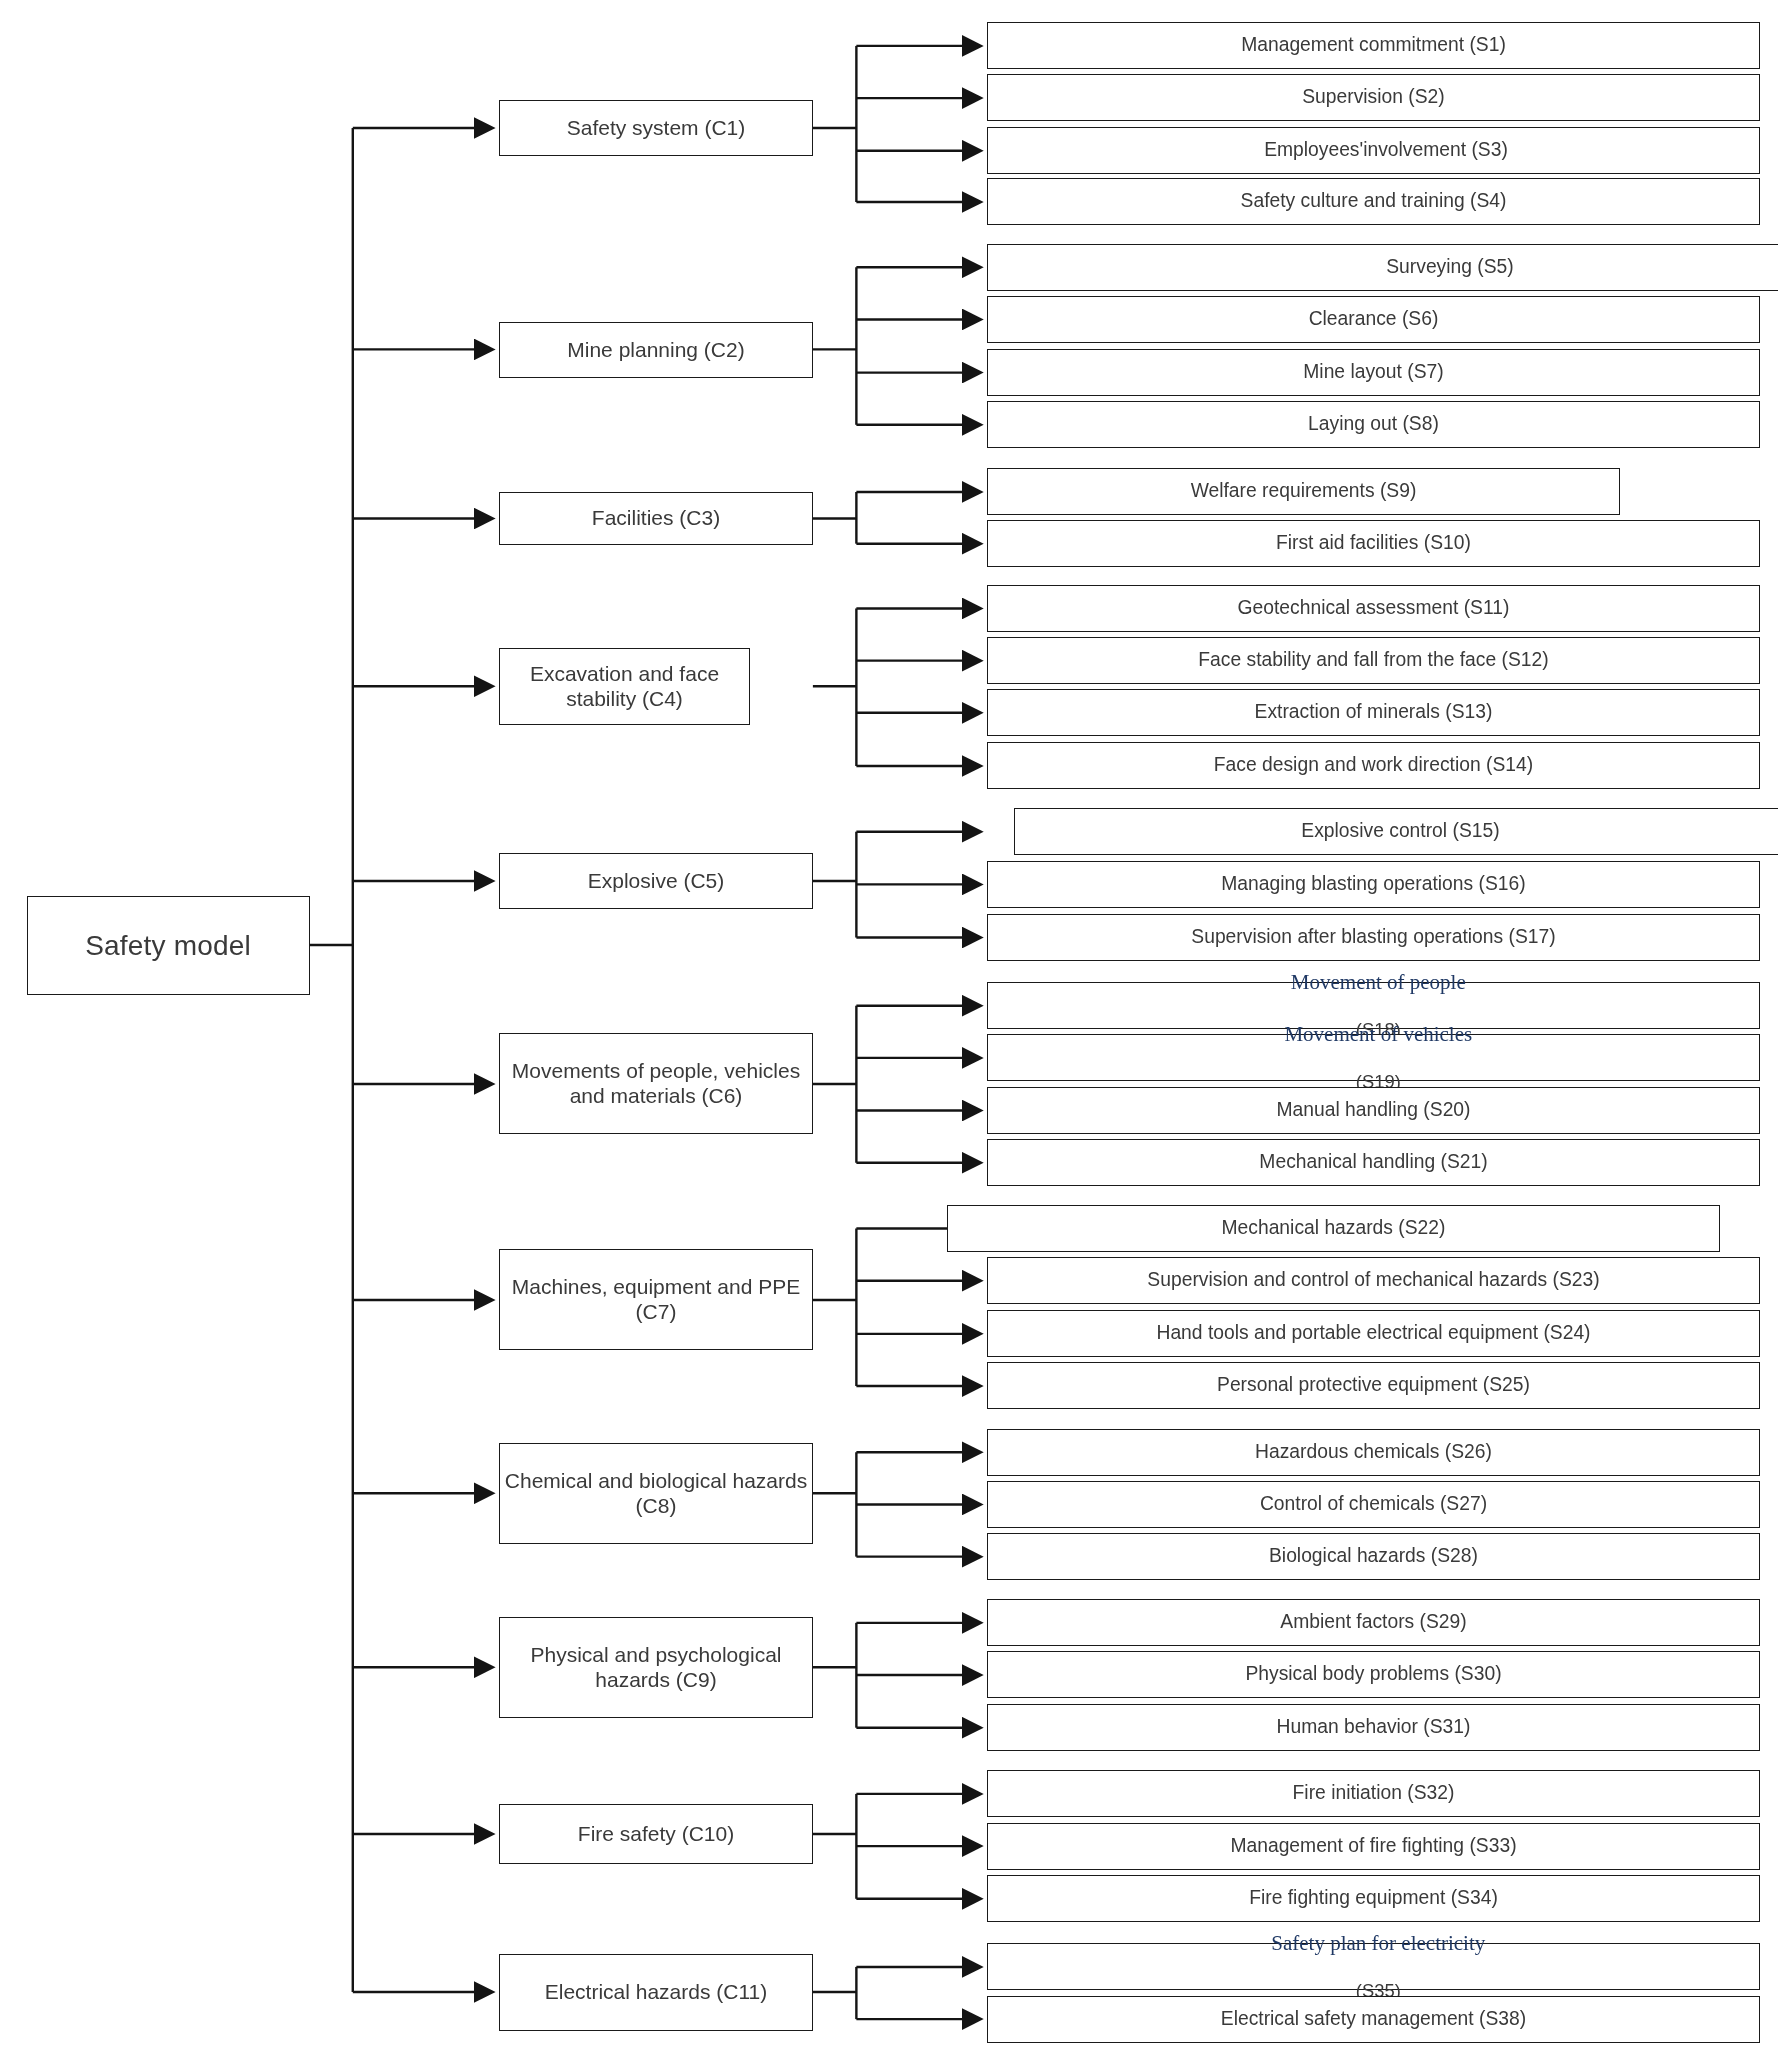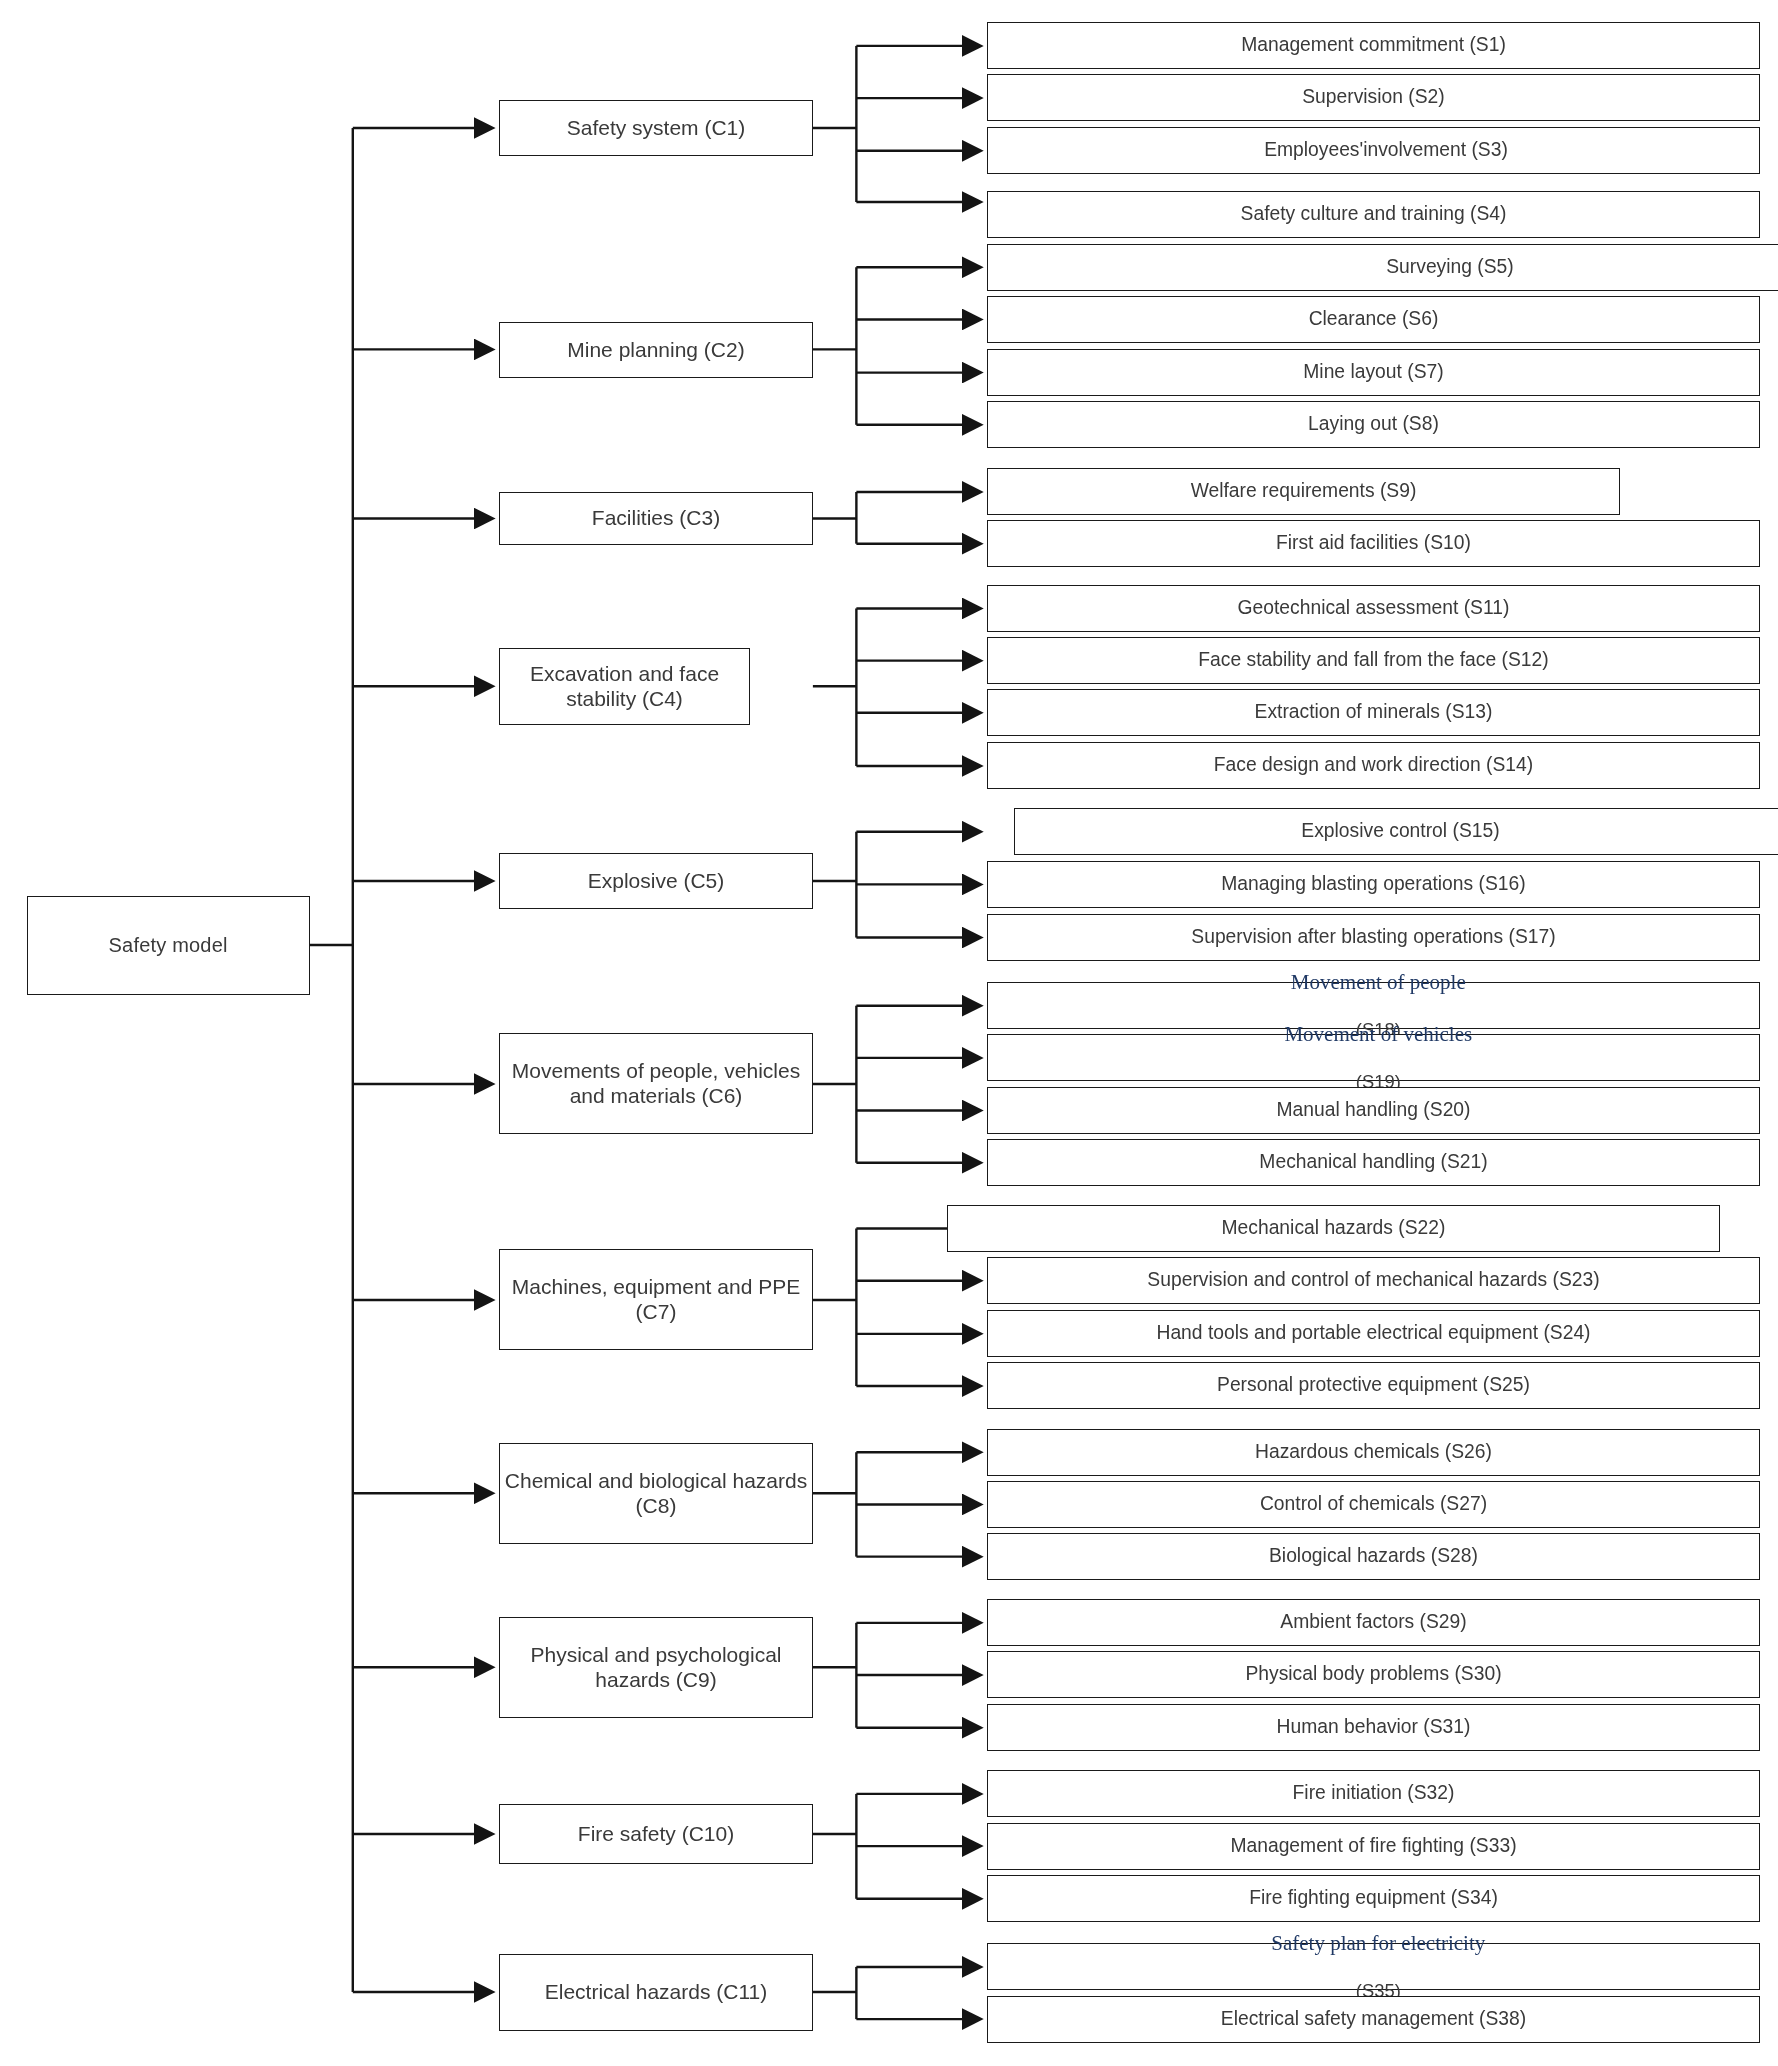--- a/index.html
+++ b/index.html
@@ -7,21 +7,21 @@
        font-family:"Liberation Sans", sans-serif;}
   #stage{position:absolute;left:0;top:0;width:1778px;height:2066px;}
   svg.links{position:absolute;left:0;top:0;width:1778px;height:2066px;pointer-events:none;}
 
   .node{position:absolute;box-sizing:border-box;background:#ffffff;
         border:1.4px solid #1a1a1a;display:flex;align-items:center;
         justify-content:center;text-align:center;color:#2a2a2a;
         font-family:"Liberation Sans", sans-serif;line-height:1.18;}
   .node span{display:block;padding:0 4.8px;width:100%;}
 
-  .root{font-size:20px;letter-spacing:0.2px;color:#3a3a3a;}
+  .root{font-size:28px;letter-spacing:0.2px;color:#3a3a3a;}
   .cat{font-size:21px;color:#3a3a3a;}
   .sub{font-size:19.3px;color:#3a3a3a;}
   .sub.serifblue{font-family:"Liberation Serif", serif;color:#1f3864;font-size:21px;}
   .serifblue .tag{font-family:"Liberation Sans", sans-serif;color:#3a3a3a;font-size:18.4px;}
 </style>
 </head>
 <body>
 
 <div id="stage">
   <svg class="links" id="links" viewBox="0 0 3679 4275" preserveAspectRatio="none">
@@ -113,21 +113,21 @@
       </div>
       <div class="node sub " style="left: 987px; top: 22px; width: 773px; height: 47px;">
         <span>Management commitment (S1)</span>
       </div>
       <div class="node sub " style="left: 987px; top: 74px; width: 773px; height: 47px;">
         <span>Supervision (S2)</span>
       </div>
       <div class="node sub " style="left: 987px; top: 127px; width: 773px; height: 47px; padding-left: 25px;">
         <span>Employees'involvement (S3)</span>
       </div>
-      <div class="node sub " style="left: 987px; top: 178px; width: 773px; height: 47px; margin-top: 13px;">
+      <div class="node sub " style="left: 987px; top: 178px; width: 773px; height: 47px;">
         <span>Safety culture and training (S4)</span>
       </div>
       <div class="node cat" style="left: 499px; top: 322px; width: 314px; height: 56px;">
         <span>Mine planning (C2)</span>
       </div>
       <div class="node sub " style="left: 987px; top: 244px; width: 926px; height: 47px;">
         <span>Surveying (S5)</span>
       </div>
       <div class="node sub " style="left: 987px; top: 296px; width: 773px; height: 47px;">
         <span>Clearance (S6)</span>

